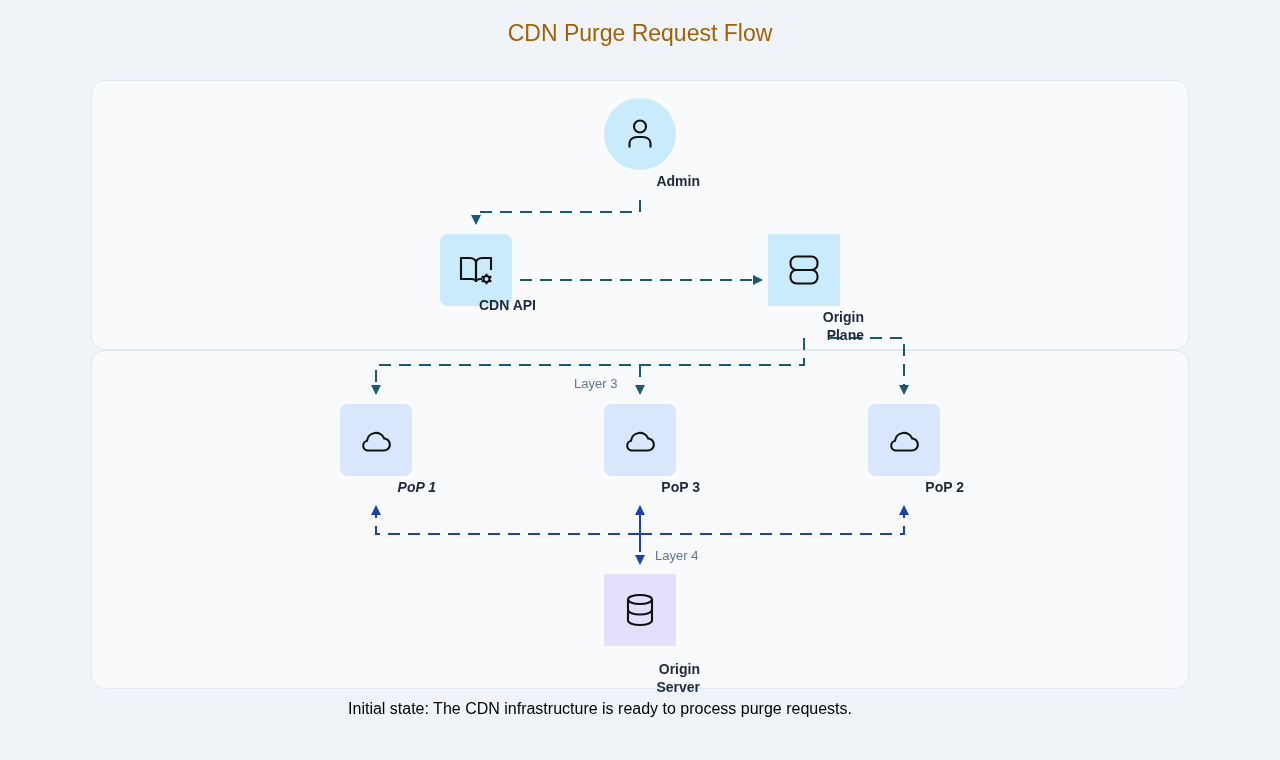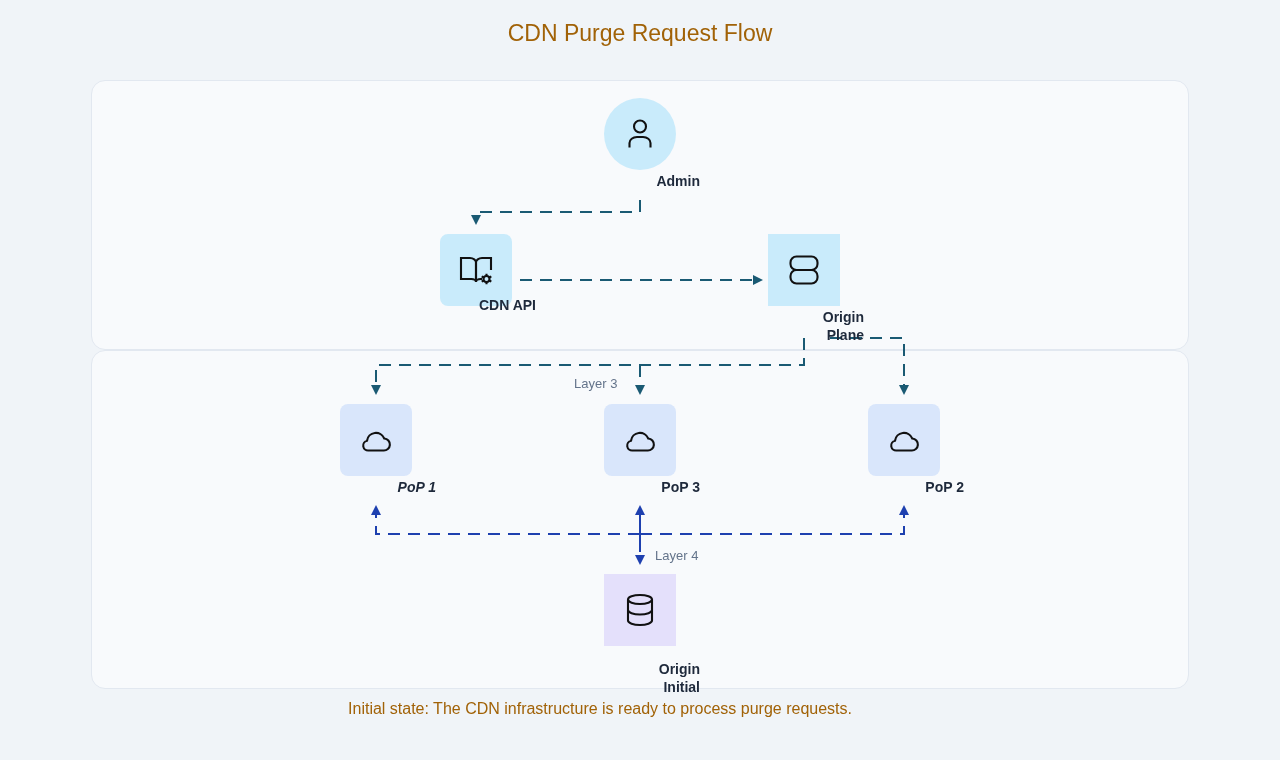--- a/index.html
+++ b/index.html
@@ -22,21 +22,21 @@
     #g1 { top: 80px; height: 270px; }
     #g2 { top: 350px; height: 339px; }
     svg.edges { position: absolute; left: 0; top: 0; }
     .node { position: absolute; width: 72px; height: 72px; box-sizing: border-box;
       display: flex; align-items: center; justify-content: center; }
     .node svg { width: 36px; height: 36px; }
     .label { position: absolute; width: 120px; text-align: right;
       font-size: 14px; font-weight: bold; color: #1e293b; line-height: 18px; }
     .edge-label { position: absolute; font-size: 13px; color: #64748b; }
     .caption { position: absolute; left: 0; top: 700px; width: 1200px; text-align: center;
-      font-size: 16px; color: #a16207; }
+      font-size: 16px; color: #000000; }
   </style>
 </head>
 <body>
 
 <div class="title">CDN Purge Request Flow</div>
 
 <div class="group" id="g1"></div>
 <div class="group" id="g2"></div>
 
 <svg class="edges" width="1280" height="760">
@@ -118,16 +118,16 @@
 
 <div class="node" style="left:604px; top:574px; background:#e4e0fb;">
   <svg viewBox="0 0 24 24" fill="none" stroke="#111" stroke-width="1.4">
     <ellipse cx="12" cy="5" rx="8" ry="3"></ellipse>
     <path d="M4,5 v14 a8,3 0 0 0 16,0 V5"></path>
     <path d="M4,12 a8,3 0 0 0 16,0"></path>
   </svg>
 </div>
 <div class="label" style="left:580px; top:648px;margin-top:12px;">
   <div>Origin</div>
-  <div>Initial</div>
+  <div>Server</div>
 </div>
 
 <div class="caption">Initial state: The CDN infrastructure is ready to process purge requests.</div>
 
 </body></html>

